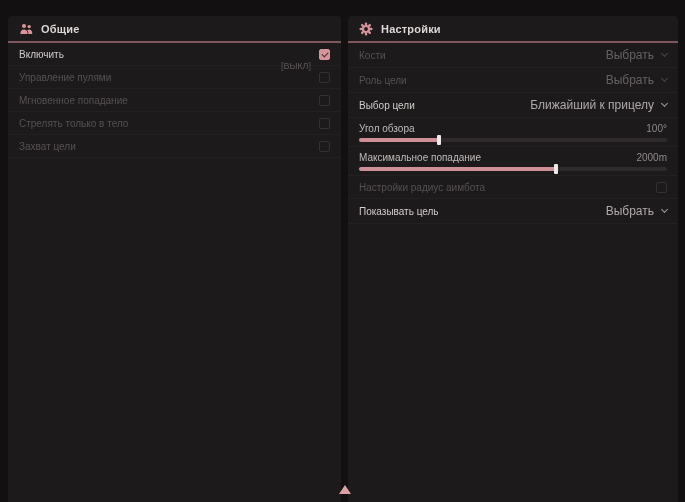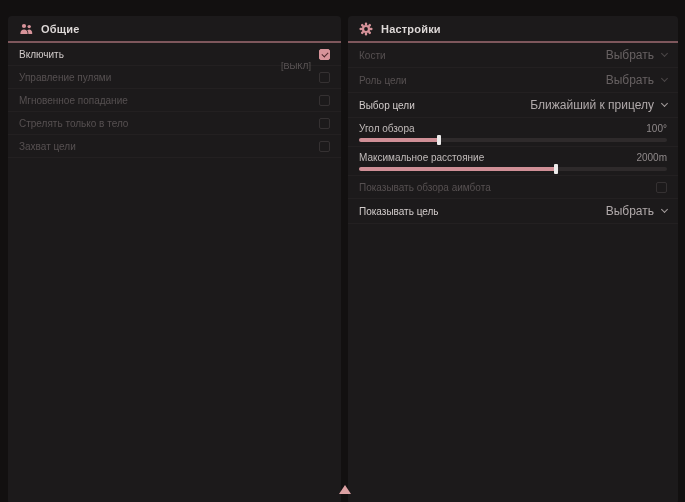--- a/index.html
+++ b/index.html
@@ -232,31 +232,31 @@
       <span class="slider-val">100°</span>
     </div>
     <div class="track">
       <div class="fill" style="width: 26%;"></div>
       <div class="thumb" style="left: 26%;"></div>
     </div>
   </div>
 
   <div class="row slider-row">
     <div class="slider-top">
-      <span class="lbl">Максимальное расстояние</span>
+      <span class="lbl">Максимальное попадание</span>
       <span class="slider-val">2000m</span>
     </div>
     <div class="track">
       <div class="fill" style="width: 64%;"></div>
       <div class="thumb" style="left: 64%;"></div>
     </div>
   </div>
 
   <div class="row cb dim">
-    <span class="lbl">Показывать обзора аимбота</span>
+    <span class="lbl">Настройки радиус аимбота</span>
     <span class="right-side">
         <span class="checkbox"></span>
       </span>
   </div>
 
   <div class="row dd bright">
     <span class="lbl">Показывать цель</span>
     <span class="right-side">
       <span class="dd-value">Выбрать</span>
       <span class="chevron"></span>

